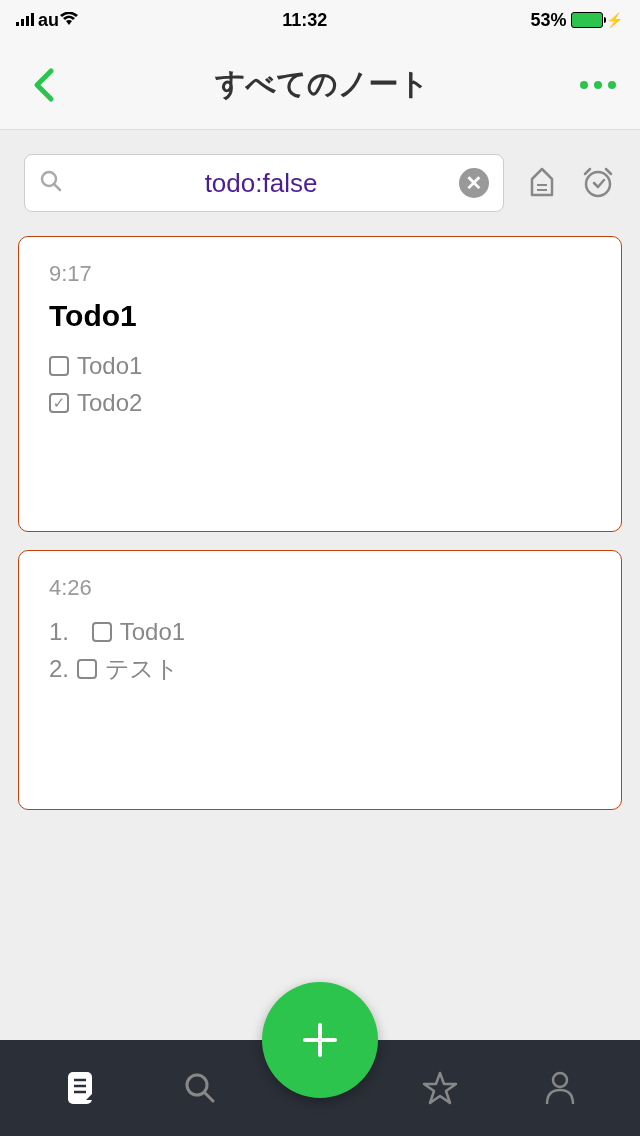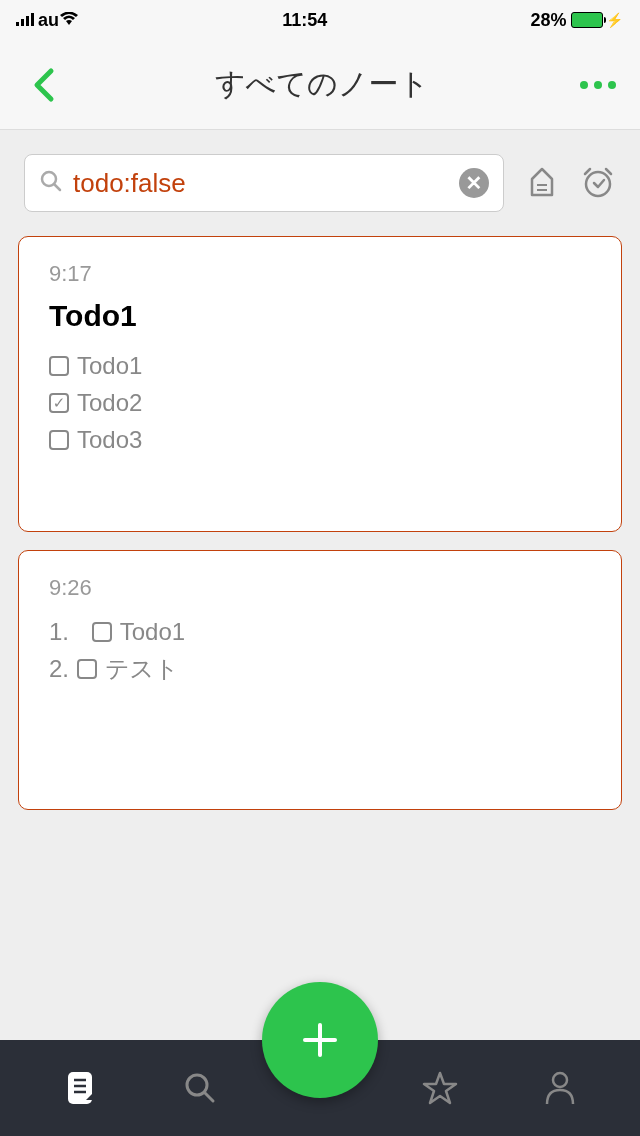--- a/index.html
+++ b/index.html
@@ -64,21 +64,21 @@
     }
     .back-btn {
       width: 40px;
       height: 40px;
       display: flex;
       align-items: center;
       justify-content: center;
     }
     .page-title {
       font-size: 30px;
-      font-weight: 400;
+      font-weight: 700;
       color: #333;
     }
     .more-btn {
       display: flex;
       gap: 6px;
       align-items: center;
     }
     .more-dot {
       width: 8px;
       height: 8px;
@@ -100,21 +100,22 @@
       display: flex;
       align-items: center;
       padding: 0 14px;
       gap: 10px;
     }
     .search-input {
       flex: 1;
       border: none;
       outline: none;
       font-size: 26px;
-      color: #c2410c;
+      color: #4c1d95;
+      text-align: center;
     }
     .clear-btn {
       width: 30px;
       height: 30px;
       background: #999;
       border-radius: 50%;
       display: flex;
       align-items: center;
       justify-content: center;
       color: #fff;
@@ -228,23 +229,23 @@
           <rect x="15" y="1" width="3" height="13" fill="#000"></rect>
         </svg>
     </span>
     <span>au</span>
     <span>
       <svg width="20" height="14" viewBox="0 0 20 14">
           <path d="M10 13 L7 9 Q10 7 13 9 Z M4 6 Q10 1 16 6 L14 8 Q10 4 6 8 Z M1 3 Q10 -4 19 3 L17 5 Q10 -1 3 5 Z" fill="#000"></path>
         </svg>
     </span>
   </div>
-  <div>11:54</div>
+  <div>11:32</div>
   <div class="status-right">
-    <span>28%</span>
+    <span>53%</span>
     <div class="battery"></div>
     <span style="font-size:14px;">⚡</span>
   </div>
 </div>
 
 <div class="nav-header">
   <div class="back-btn">
     <svg width="22" height="36" viewBox="0 0 22 36">
         <path d="M18 4 L4 18 L18 32" stroke="#2dc44d" stroke-width="5" fill="none" stroke-linecap="round" stroke-linejoin="round"></path>
       </svg>
@@ -292,29 +293,25 @@
     <div class="note-title">Todo1</div>
     <div class="note-content">
       <div class="todo-line">
         <span class="checkbox"></span>
         <span>Todo1</span>
       </div>
       <div class="todo-line">
         <span class="checkbox checked"></span>
         <span>Todo2</span>
       </div>
-      <div class="todo-line">
-        <span class="checkbox"></span>
-        <span>Todo3</span>
-      </div>
     </div>
   </div>
 
   <div class="note-card note-card-2">
-    <div class="note-time">9:26</div>
+    <div class="note-time">4:26</div>
     <div class="note-content">
       <div class="todo-line">
         <span>1.</span>
         <span>&nbsp;</span>
         <span class="checkbox"></span>
         <span>Todo1</span>
       </div>
       <div class="todo-line">
         <span>2.</span>
         <span class="checkbox"></span>

